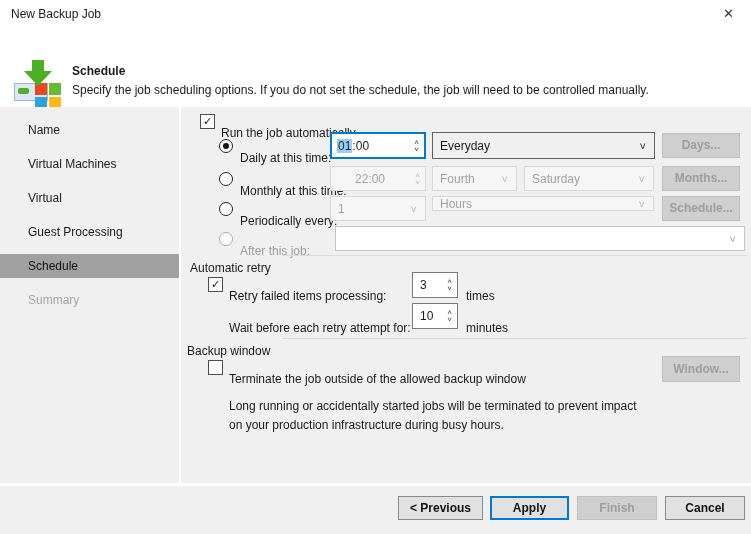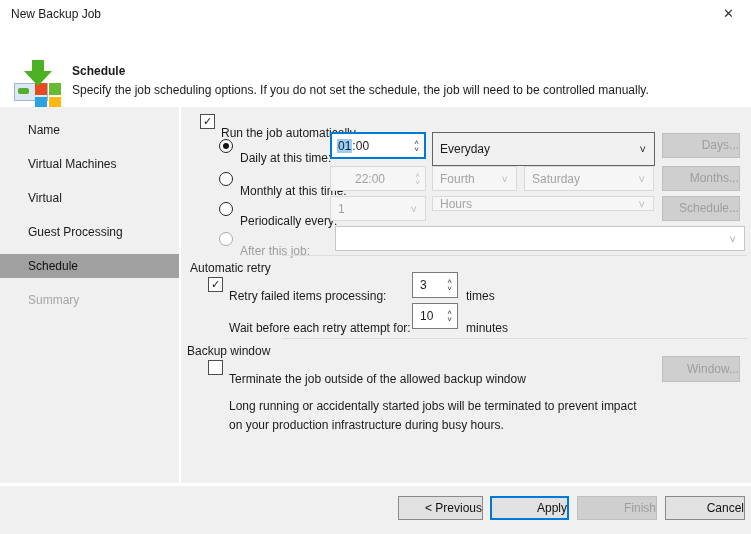--- a/index.html
+++ b/index.html
@@ -50,22 +50,22 @@
     border:1px solid #d9d9d9;box-sizing:border-box;padding-left:24px;color:#a3a3a3;}
   
   .combo{position:absolute;display:flex;align-items:center;background:#f0f0f0;
     border:1px solid #636363;box-sizing:border-box;padding:0 8px 0 7px;cursor:pointer;}
   .combo .chev{margin-left:auto;font-size:11px;color:#222;}
   .combo.dis{background:#f6f6f6;border-color:#d9d9d9;color:#a3a3a3;cursor:default;}
   .combo.dis .chev{color:#bcbcbc;}
   .combo.white{background:#fff;border-color:#c6c6c6;cursor:default;}
   .combo.white .chev{color:#a9a9a9;}
   
-  .btn{position:absolute;box-sizing:border-box;text-align:right;
-    background:#e1e1e1;border:1px solid #8a8a8a;color:#111;cursor:pointer;}
+  .btn{position:absolute;box-sizing:border-box;text-align:center;
+    background:#e1e1e1;border:1px solid #8a8a8a;color:#111;cursor:pointer;font-weight:bold;}
   .btn.dis{background:#cfcfcf;border:1px solid #bfbfbf;color:#9e9e9e;cursor:default;}
   .btn.primary{border:2px solid #0078d7;}
   
   .gline{position:absolute;height:0;border-top:1px solid #dcdcdc;}
 </style>
 </head>
 <body>
 
 <div class="dialog">
 
@@ -109,21 +109,21 @@
   <span class="lbl" style="left:240px;top:138px">Daily at this time:</span>
   <div class="timebox" style="left:330px;top:132px;width:96px;height:27px">
     <span class="hh">01</span>
       <span>:</span>
       <span>00</span>
     <span class="spinwrap">
       <span>˄</span>
       <span>˅</span>
     </span>
   </div>
-  <div class="combo" style="left:432px;top:132px;width:223px;height:34px">
+  <div class="combo" style="left:432px;top:132px;width:223px;height:27px">
     <span>Everyday</span>
     <span class="chev">˅</span>
   </div>
   <div class="btn dis" style="left:662px;top:133px;width:78px;height:25px;line-height:23px">Days...</div>
 
   <span class="radio" style="left:219px;top:172px"></span>
   <span class="lbl" style="left:240px;top:171px">Monthly at this time:</span>
   <div class="disbox" style="left:330px;top:166px;width:96px;height:25px">
     <span>22:00</span>
     <span class="spinwrap dim">

